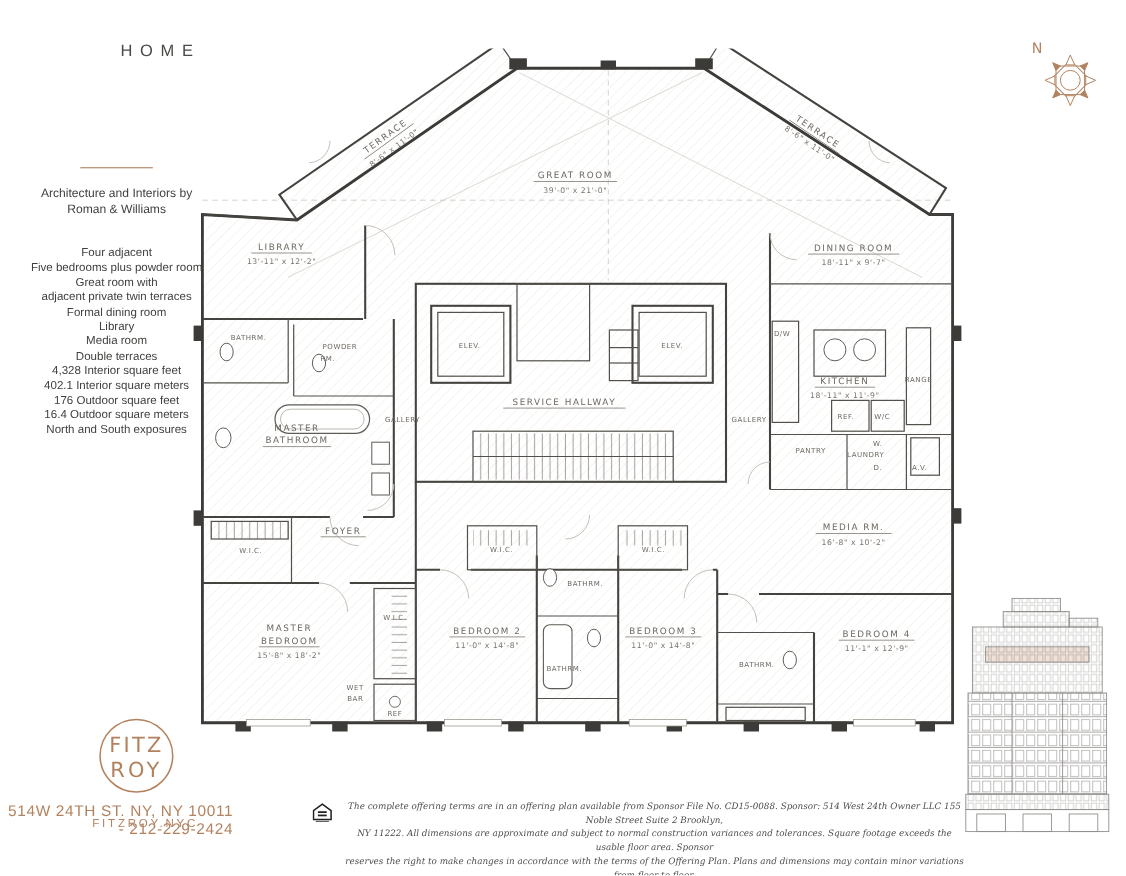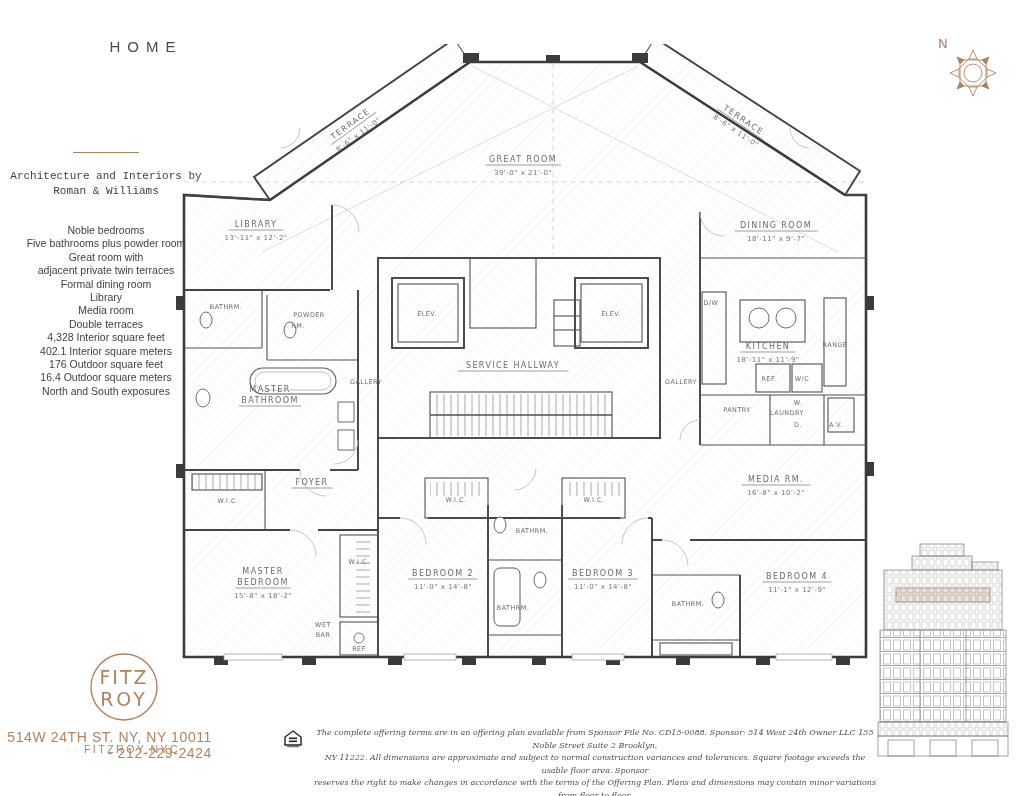--- a/index.html
+++ b/index.html
@@ -7,21 +7,21 @@
           font-family:"Liberation Sans", sans-serif;}
   
   .sidebar{position:absolute;left:0;top:0;width:212px;height:796px;}
   .home-label{position:absolute;left:0;top:38px;width:212px;text-align:center;
               font-size:15px;letter-spacing:7px;color:#4a4a48;font-weight:400;margin-left:40px;}
   .unit-number{position:absolute;left:0;top:52px;width:212px;text-align:center;
                font-size:74px;font-weight:200;color:#b2825f;font-family:"DejaVu Sans",sans-serif;
                letter-spacing:2px;}
   .divider{position:absolute;left:73px;top:152px;width:66px;height:1px;background:#b2825f;}
   .architect{position:absolute;left:0;top:169px;width:212px;text-align:center;
-             font-size:11px;line-height:15px;color:#3f3f3d;font-family:Liberation Mono, monospace;}
+             font-size:11px;line-height:15px;color:#3f3f3d;}
   .features{position:absolute;left:0;top:224px;width:212px;text-align:center;
             font-size:10.5px;line-height:13.4px;color:#3f3f3d;}
   .logo-wrap{position:absolute;left:87px;top:650px;width:74px;height:74px;}
   .address{position:absolute;left:0;top:729px;width:212px;text-align:right;
            font-size:14px;letter-spacing:.6px;color:#b2825f;}
   .website{position:absolute;left:0;top:743px;width:212px;text-align:center;
            font-size:10.5px;letter-spacing:2.5px;color:#b2825f;margin-left:26px;}
   
   .compass{position:absolute;left:930px;top:26px;width:84px;height:84px;}
   .elevation{position:absolute;left:872px;top:540px;width:144px;height:220px;}
@@ -53,22 +53,22 @@
 <div id="canvas">
 
   <div class="sidebar">
     <div class="home-label">HOME</div>
     <div class="divider"></div>
     <div class="architect">
       <div>Architecture and Interiors by</div>
       <div>Roman &amp; Williams</div>
     </div>
     <div class="features" id="features-list">
-        <div>Noble bedrooms</div>
-        <div>Five bathrooms plus powder room</div>
+        <div>Four adjacent</div>
+        <div>Five bedrooms plus powder room</div>
         <div>Great room with</div>
         <div>adjacent private twin terraces</div>
         <div>Formal dining room</div>
         <div>Library</div>
         <div>Media room</div>
         <div>Double terraces</div>
         <div>4,328 Interior square feet</div>
         <div>402.1 Interior square meters</div>
         <div>176 Outdoor square feet</div>
         <div>16.4 Outdoor square meters</div>

